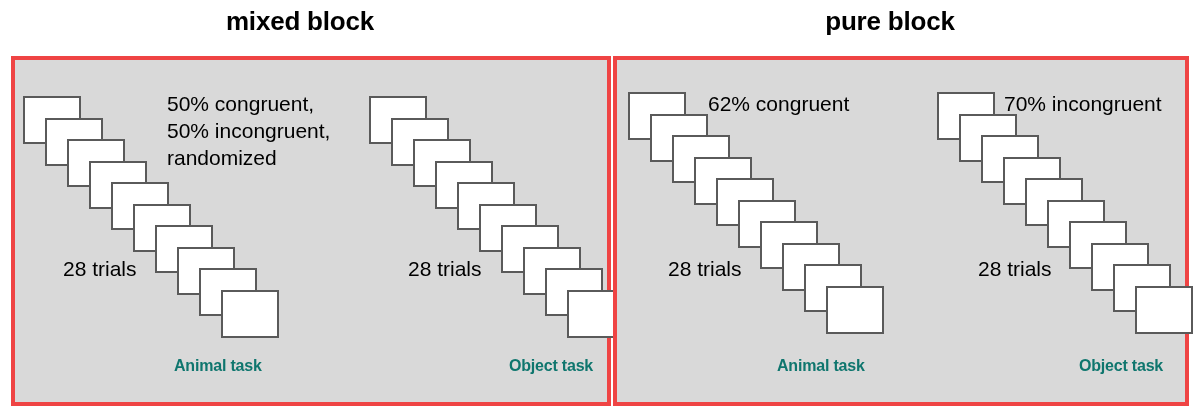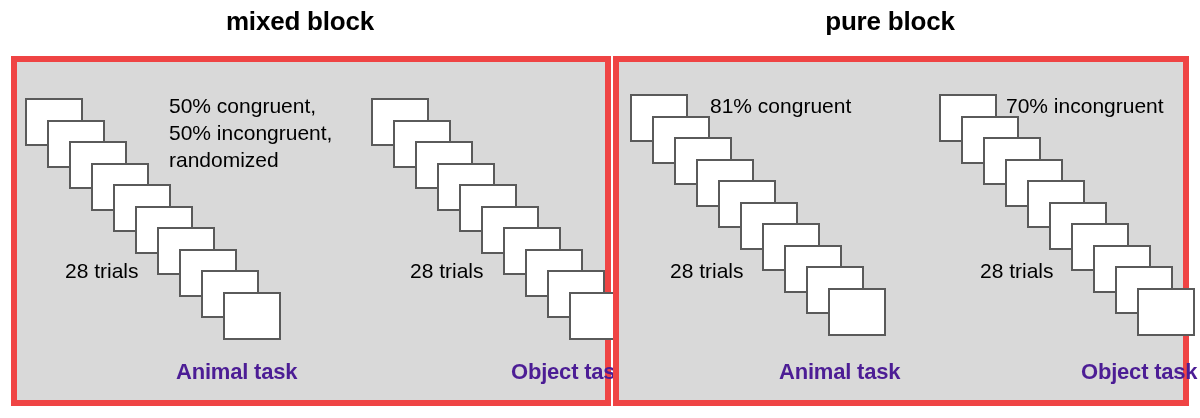--- a/index.html
+++ b/index.html
@@ -30,21 +30,21 @@
     white-space: nowrap;
     line-height: 30px;
     color: #000;
   }
   #title-mixed { left: 140px; top: 6px; width: 320px; }
   #title-pure  { left: 730px; top: 6px; width: 320px; }
 
   .panel {
     position: absolute;
     background: #d9d9d9;
-    border: 6px solid #ef4444;
+    border: 4px solid #ef4444;
     box-sizing: border-box;
   }
   #panel-mixed { left: 11px;  top: 56px; width: 600px; height: 350px; }
   #panel-pure  { left: 613px; top: 56px; width: 576px; height: 350px; }
 
   .stack {
     position: absolute;
     width: 260px;
     height: 260px;
   }
@@ -60,25 +60,25 @@
   .stack-caption {
     position: absolute;
     font-size: 21px;
     font-weight: normal;
     line-height: 27px;
     white-space: pre;
     color: #000;
   }
   .task-label {
     position: absolute;
-    font-size: 22px;
+    font-size: 16px;
     font-weight: bold;
     letter-spacing: -0.2px;
     white-space: nowrap;
-    color: #4c1d95;
+    color: #0f766e;
   }
   .trials-label {
     position: absolute;
     font-size: 21px;
     font-weight: normal;
     white-space: nowrap;
     color: #000;
     margin-left: 36px;
   }
 </style>
@@ -140,21 +140,21 @@
       <div class="card" style="left:44px;  top:43px;"></div>
       <div class="card" style="left:66px;  top:65px;"></div>
       <div class="card" style="left:88px;  top:86px;"></div>
       <div class="card" style="left:110px; top:108px;"></div>
       <div class="card" style="left:132px; top:129px;"></div>
       <div class="card" style="left:154px; top:151px;"></div>
       <div class="card" style="left:176px; top:172px;"></div>
       <div class="card" style="left:198px; top:194px;"></div>
     </div>
 
-    <div class="stack-caption" style="left:91px; top:30px;">81% congruent</div>
+    <div class="stack-caption" style="left:91px; top:30px;">62% congruent</div>
 
     <div class="trials-label" style="left:15px; top:197px;">28 trials</div>
 
     <div class="task-label" style="left:160px; top:297px;">Animal task</div>
 
     <div class="stack" style="left:320px; top:32px;">
       <div class="card" style="left:0px;   top:0px;"></div>
       <div class="card" style="left:22px;  top:22px;"></div>
       <div class="card" style="left:44px;  top:43px;"></div>
       <div class="card" style="left:66px;  top:65px;"></div>

